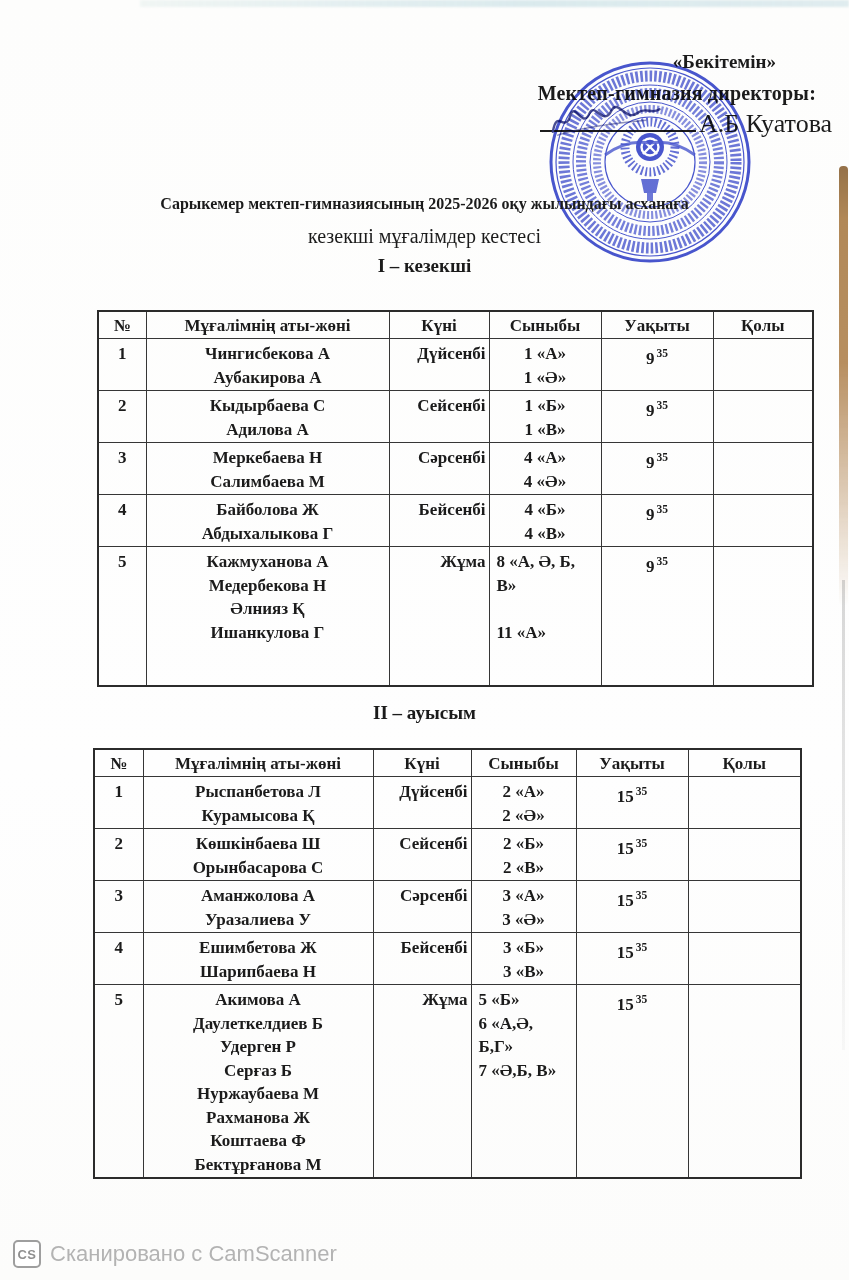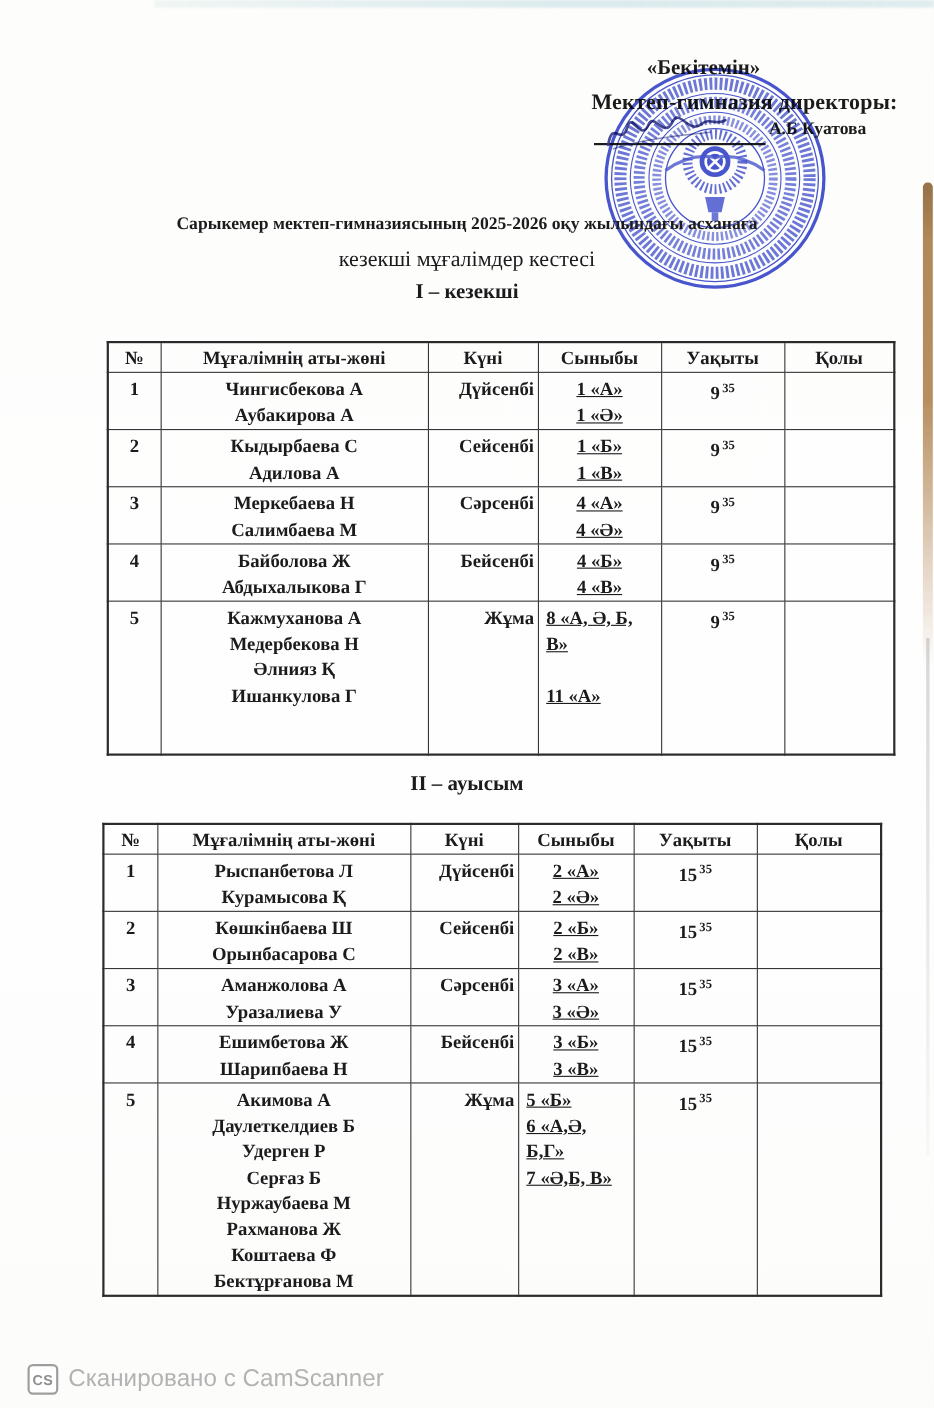--- a/index.html
+++ b/index.html
@@ -13,27 +13,27 @@
   .scan-top-tint{position:absolute;top:0;left:140px;right:0;height:7px;
     background:linear-gradient(90deg,rgba(185,215,210,.18),rgba(165,205,215,.4) 55%,rgba(150,195,205,.28));
     filter:blur(1px);}
   .scan-right-stripe{position:absolute;top:166px;right:1px;width:9px;height:440px;
     background:linear-gradient(180deg,#8a6336 0%,#a97c46 12%,#b08350 45%,rgba(176,131,80,.35) 80%,rgba(176,131,80,0) 100%);
     border-radius:4px;filter:blur(.5px);opacity:.9;}
   .scan-right-faint{position:absolute;top:580px;right:4px;width:3px;height:470px;
     background:linear-gradient(180deg,rgba(140,140,140,.35),rgba(140,140,140,.05));}
 
   
-  .approval-line1{position:absolute;top:51px;left:588px;width:188px;text-align:left;
+  .approval-line1{position:absolute;top:51px;left:588px;width:188px;text-align:right;
     font-size:19px;font-weight:bold;}
   .approval-line2{position:absolute;top:82px;left:502px;width:314px;text-align:right;
     font-size:20px;font-weight:bold;letter-spacing:.2px;}
   .sig-underline{position:absolute;top:113px;left:540px;width:156px;height:17px;
     border-bottom:2.2px solid #1d1d1d;}
-  .sig-name{position:absolute;top:109px;left:699px;font-size:16px;font-weight:bold;}
+  .sig-name{position:absolute;top:109px;left:699px;font-size:26px;font-weight:normal;}
   .signature-svg{position:absolute;left:546px;top:96px;transform:rotate(-4deg);}
 
   
   .stamp{position:absolute;left:547px;top:59px;mix-blend-mode:multiply;opacity:.88;
     filter:blur(.45px);}
 
   
   .title-line1{position:absolute;top:195px;left:0;width:849px;text-align:center;
     font-size:16px;font-weight:bold;}
   .title-line2{position:absolute;top:225px;left:0;width:849px;text-align:center;
@@ -49,38 +49,38 @@
   #wrap-shift2{left:93px;top:748px;}
   table.duty-table{border-collapse:collapse;table-layout:fixed;
     border:2px solid #2b2b2b;}
   .duty-table th,.duty-table td{border:1.6px solid #363636;vertical-align:top;
     font-weight:bold;padding:1px 3px;overflow:hidden;}
   .duty-table th{font-size:17px;height:23px;line-height:23px;text-align:center;padding-top:2px;}
   .duty-table td{font-size:17px;line-height:23.5px;padding-top:3px;}
   .cell-num{text-align:center;}
   .cell-teachers{text-align:center;white-space:pre-line;}
   .cell-day{text-align:right;}
-  .cell-classes{text-align:center;white-space:pre-line;text-decoration:underline;}
+  .cell-classes{text-align:center;white-space:pre-line;}
   .cell-classes.align-left{text-align:left;padding-left:7px;}
   .cell-time{text-align:center;}
   .cell-time sup{font-size:11.5px;margin-left:2px;}
   #table-shift1 tbody tr:nth-child(1){height:48px;}
   #table-shift1 tbody tr:nth-child(2){height:52px;}
   #table-shift1 tbody tr:nth-child(3){height:45px;}
   #table-shift1 tbody tr:nth-child(4){height:51px;}
   #table-shift1 tbody tr:nth-child(5){height:139px;}
   #table-shift2 tbody tr:nth-child(1){height:48px;}
   #table-shift2 tbody tr:nth-child(2){height:47px;}
   #table-shift2 tbody tr:nth-child(3){height:47px;}
   #table-shift2 tbody tr:nth-child(4){height:47px;}
   #table-shift2 tbody tr:nth-child(5){height:186px;}
 
   
-  .footer{position:absolute;left:13px;top:1240px;display:flex;align-items:flex-start;gap:9px;
-    font-family:"Liberation Sans","DejaVu Sans",sans-serif;margin-left:12px;}
+  .footer{position:absolute;left:13px;top:1240px;display:flex;align-items:center;gap:9px;
+    font-family:"Liberation Sans","DejaVu Sans",sans-serif;}
   .cs-badge{width:24px;height:24px;border:2.5px solid #9e9e9e;border-radius:5px;
     color:#8f8f8f;font-size:13px;font-weight:bold;display:flex;align-items:center;
     justify-content:center;letter-spacing:.5px;background:#fff;}
   .footer-text{font-size:22px;color:#b3b3b3;}
 </style>
 </head>
 <body>
 
 <div class="page">
 

